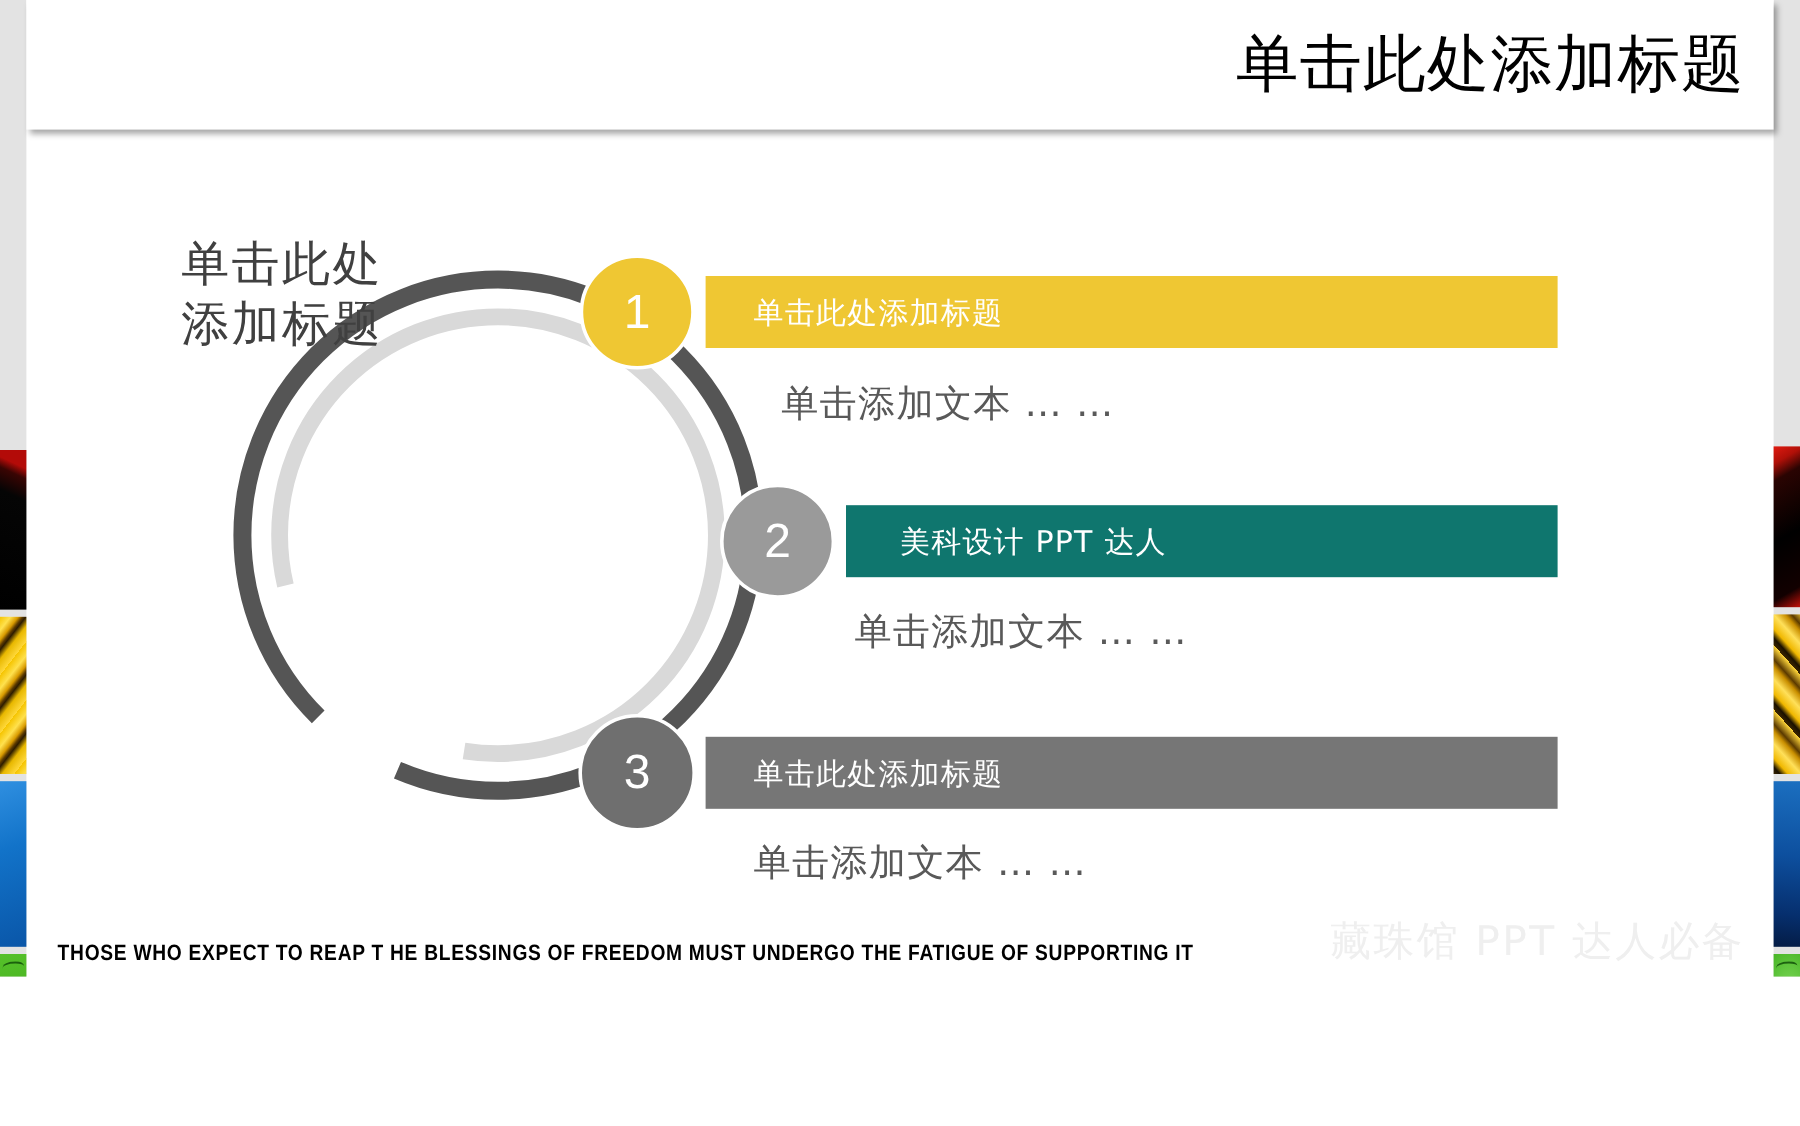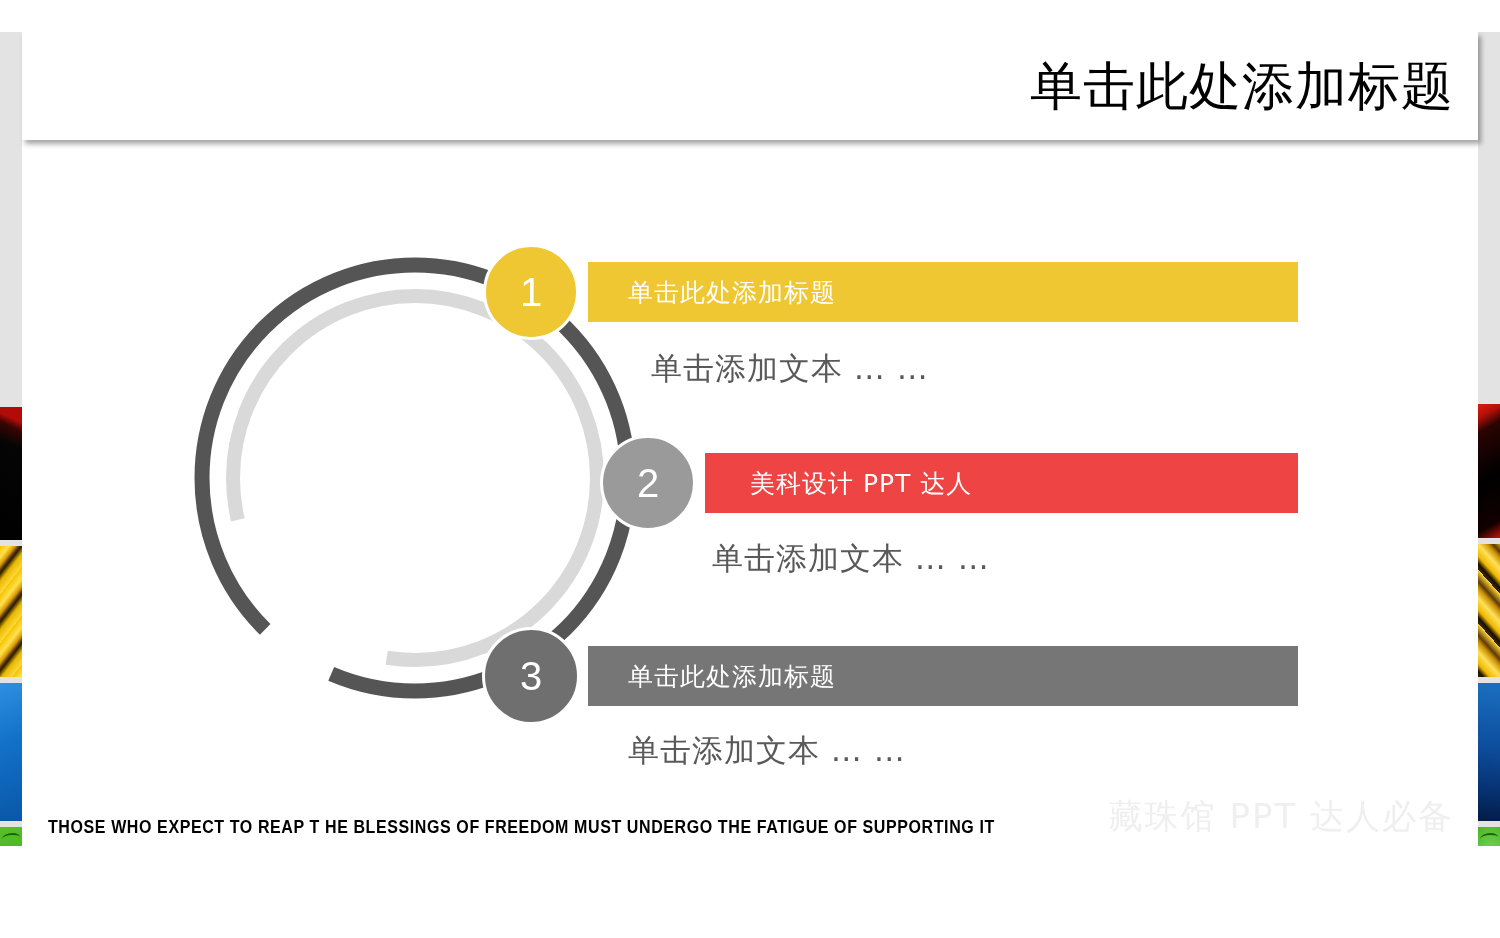--- a/index.html
+++ b/index.html
@@ -10,21 +10,20 @@
   body {
     font-family: "Liberation Sans", "DejaVu Sans", sans-serif;
   }
 
   #slide {
     position: relative;
     width: 1500px;
     height: 814px;
     background: #ffffff;
     overflow: hidden;
-    margin-top: 32px;
   }
 
   
   .gutter {
     position: absolute;
     top: 0;
     width: 22px;
     height: 938px;
     background: #e3e3e3;
   }
@@ -172,21 +171,21 @@
     letter-spacing: 1px;
     font-family: "DejaVu Sans", "Liberation Sans", sans-serif;
   }
   #bar-1 {
     left: 588px; top: 230px; width: 710px;
     background: #efc733;
     padding-left: 40px;
   }
   #bar-2 {
     left: 705px; top: 421px; width: 593px;
-    background: #ef4444;
+    background: #0f766e;
     padding-left: 45px;
   }
   #bar-3 {
     left: 588px; top: 614px; width: 710px;
     background: #767676;
     padding-left: 40px;
   }
 
   .body-text {
     position: absolute;
@@ -252,20 +251,24 @@
 
   <div id="ring-wrap">
     <svg width="470" height="500" viewBox="0 0 470 500">
 
       <circle cx="229" cy="250" r="213" fill="none" stroke="#555555" stroke-width="15" stroke-linecap="butt" stroke-dasharray="1070 80" stroke-dashoffset="315" transform="rotate(-90 229 250)"></circle>
 
       <circle cx="229" cy="250" r="182" fill="none" stroke="#d9d9d9" stroke-width="14" stroke-linecap="butt" stroke-dasharray="930 215" stroke-dashoffset="330" transform="rotate(-90 229 250)"></circle>
     </svg>
   </div>
 
+  <div id="center-title">
+    <div>单击此处</div>
+    <div>添加标题</div>
+  </div>
 
   <div class="bar" id="bar-1">
     <span>单击此处添加标题</span>
   </div>
   <div class="body-text" id="body-1">单击添加文本 … …</div>
 
   <div class="bar" id="bar-2">
     <span>美科设计   PPT 达人</span>
   </div>
   <div class="body-text" id="body-2">单击添加文本 … …</div>

